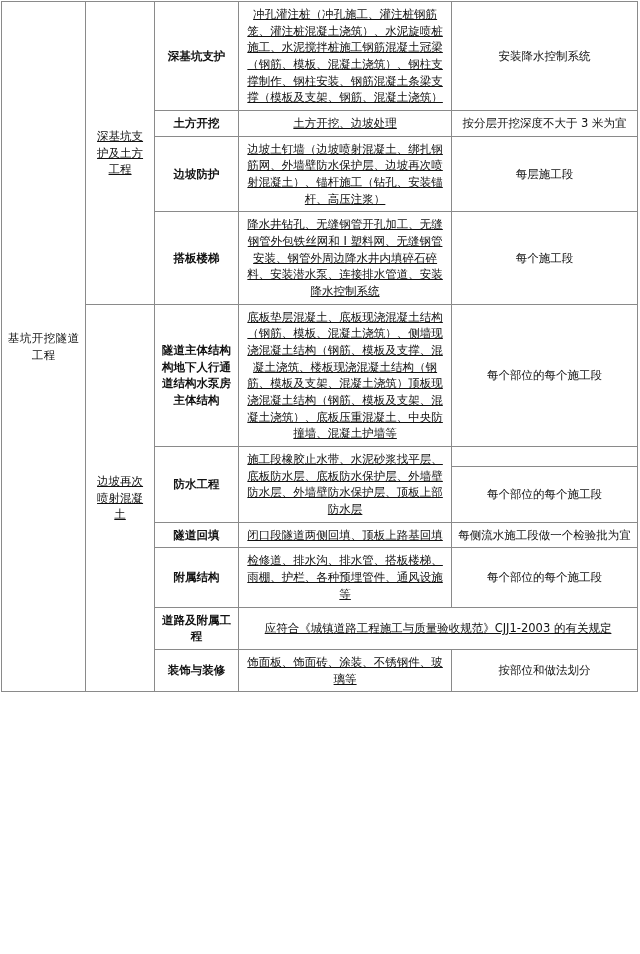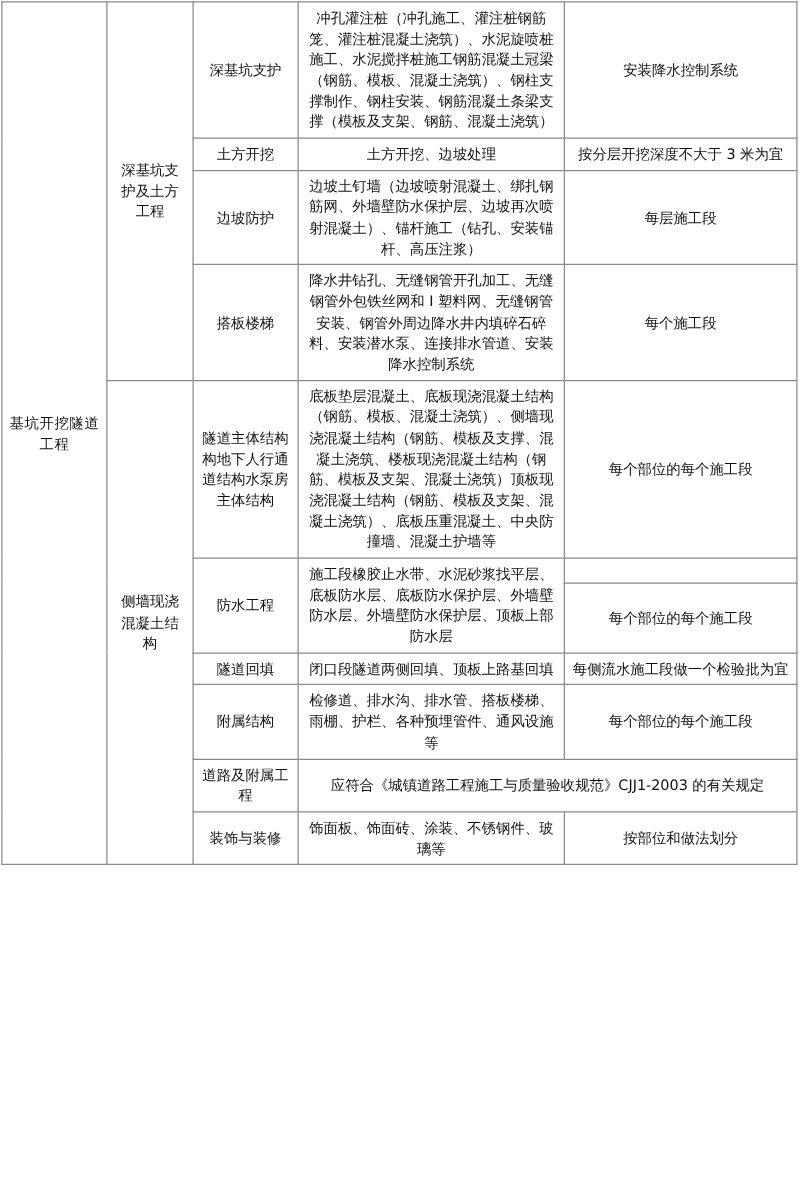--- a/index.html
+++ b/index.html
@@ -39,26 +39,29 @@
   .c3 { width: 84px; }
   .c4 { width: 212px; }
   .c5 { width: 185px; }
 
   td.lvl1 {
     font-size: 12px;
     letter-spacing: 0.5px;
   }
   td.lvl2 {
     font-size: 11.5px;
+    text-decoration: underline;
   }
   td.lvl3 {
     font-size: 11.5px;
+    font-weight: bold;
   }
   td.content {
     text-align: center;
+    text-decoration: underline;
   }
   td.note {
     text-align: center;
   }
   .pad-narrow { padding-left: 2px; padding-right: 2px; }
 </style>
 </head>
 <body>
 
 <div class="sheet">
@@ -92,21 +95,21 @@
         <td class="note">每层施工段</td>
       </tr>
 
       <tr>
         <td class="lvl3">搭板楼梯</td>
         <td class="content">降水井钻孔、无缝钢管开孔加工、无缝钢管外包铁丝网和 I 塑料网、无缝钢管安装、钢管外周边降水井内填碎石碎料、安装潜水泵、连接排水管道、安装降水控制系统</td>
         <td class="note">每个施工段</td>
       </tr>
 
       <tr>
-        <td class="lvl2" rowspan="8">侧墙现浇混凝土结构</td>
+        <td class="lvl2" rowspan="8">边坡再次喷射混凝土</td>
         <td class="lvl3">隧道主体结构构地下人行通道结构水泵房主体结构</td>
         <td class="content">底板垫层混凝土、底板现浇混凝土结构（钢筋、模板、混凝土浇筑）、侧墙现浇混凝土结构（钢筋、模板及支撑、混凝土浇筑、楼板现浇混凝土结构（钢筋、模板及支架、混凝土浇筑）顶板现浇混凝土结构（钢筋、模板及支架、混凝土浇筑）、底板压重混凝土、中央防撞墙、混凝土护墙等</td>
         <td class="note">每个部位的每个施工段</td>
       </tr>
 
       <tr>
         <td class="lvl3" rowspan="2">防水工程</td>
         <td class="content" rowspan="2">施工段橡胶止水带、水泥砂浆找平层、底板防水层、底板防水保护层、外墙壁防水层、外墙壁防水保护层、顶板上部防水层</td>
         <td class="note"></td>
       </tr>

